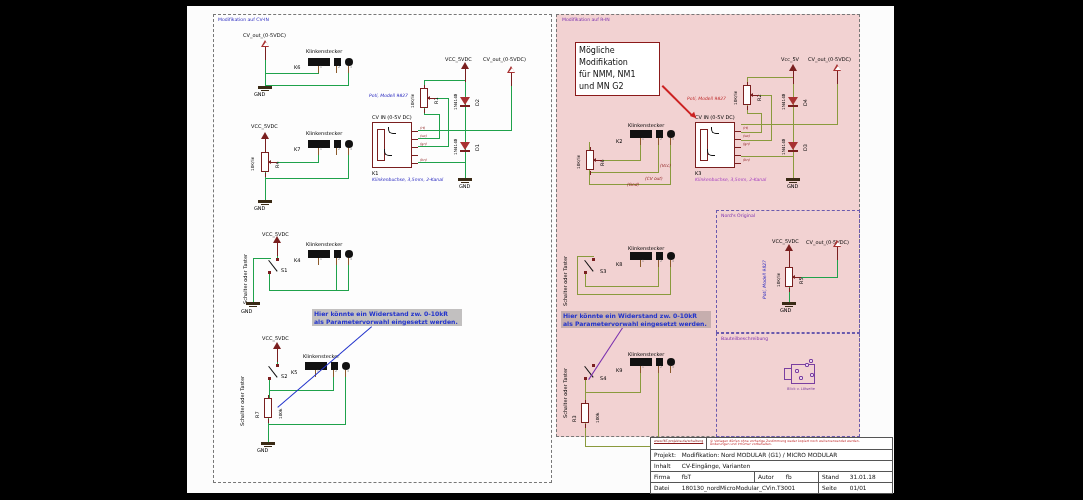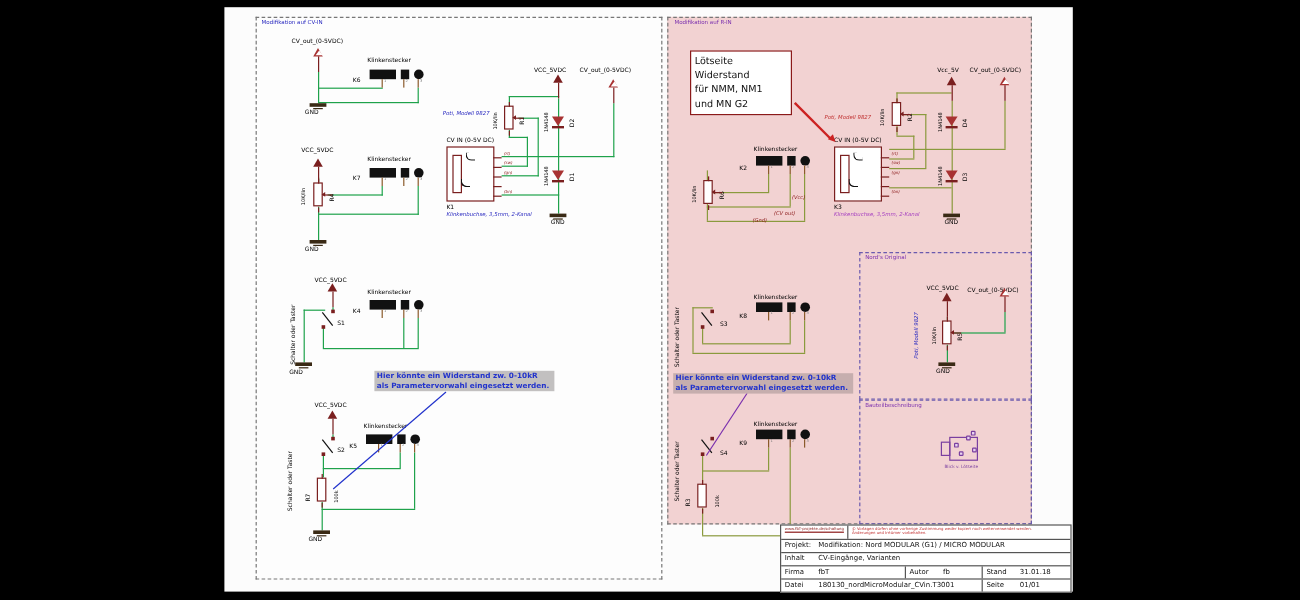--- a/index.html
+++ b/index.html
@@ -526,22 +526,22 @@
     <div class="note" style="left:125px;top:303px;">
       <span>Hier könnte ein Widerstand zw. 0-10kR</span><br>
       <span>als Parametervorwahl eingesetzt werden.</span>
     </div>
     <div class="note pinkish" style="left:374px;top:305px;">
       <span>Hier könnte ein Widerstand zw. 0-10kR</span><br>
       <span>als Parametervorwahl eingesetzt werden.</span>
     </div>
 
     <div class="altbox">
-      <span>Lötseite</span><br>
-      <span>Widerstand</span><br>
+      <span>Mögliche</span><br>
+      <span>Modifikation</span><br>
       <span>für NMM, NM1</span><br>
       <span>und MN G2</span>
     </div>
     <div class="arrowline" style="left:476px;top:79px;width:42px;transform:rotate(45deg);">
       <span class="head"></span>
     </div>
 
     <div class="jd-body"></div>
     <div class="jd-tab"></div>
     <div class="jd-pad" style="left:608px;top:363px;"></div>

